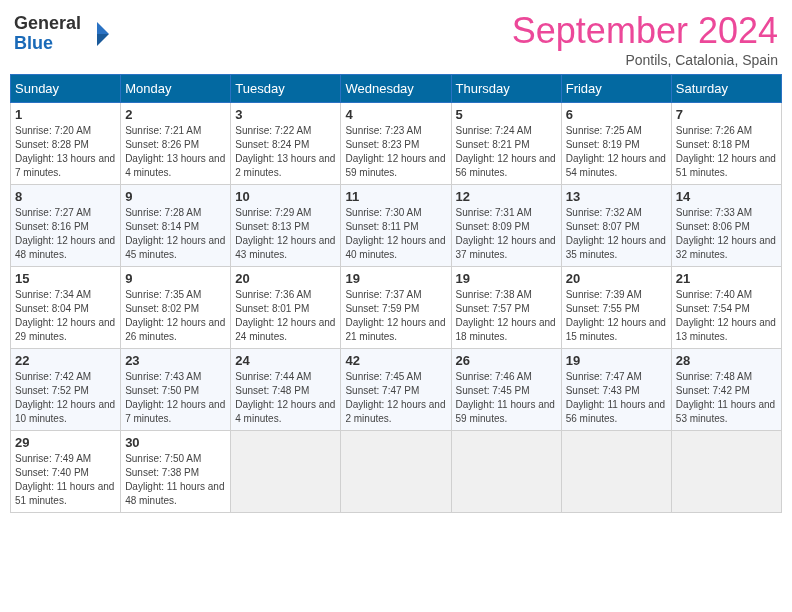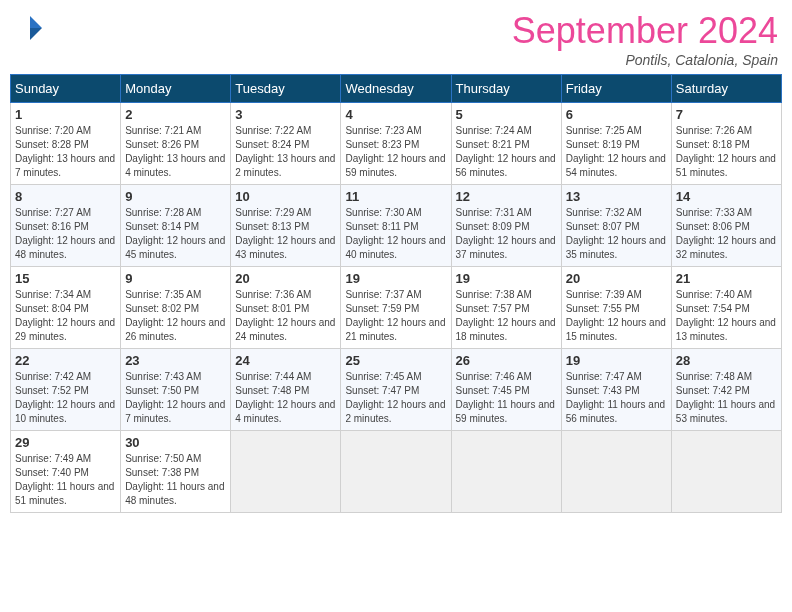--- a/index.html
+++ b/index.html
@@ -46,29 +46,28 @@
       text-align: right;
     }
     .month-title {
       font-size: 36px;
       font-weight: normal;
       color: #ec4899;
     }
     .location {
       font-size: 14px;
       color: #555;
-      font-style: italic;
     }
     .calendar {
       width: 100%;
       border-collapse: collapse;
       font-size: 11px;
     }
     .calendar th {
-      background: #0c4a6e;
+      background: #0369a1;
       color: #fff;
       padding: 6px 4px;
       text-align: left;
       font-size: 13px;
       font-weight: normal;
       border: 1px solid #2a72c3;
     }
     .calendar td {
       border: 1px solid #d0d0d0;
       vertical-align: top;
@@ -96,20 +95,24 @@
     }
     .empty-cell {
       background: #f0f0f0 !important;
     }
   </style>
 </head>
 <body>
 
 <div class="header">
   <div class="logo">
+    <div class="logo-text">
+      <span class="logo-general">General</span>
+      <span class="logo-blue">Blue</span>
+    </div>
     <svg class="logo-icon" viewBox="0 0 28 28">
       <polygon points="14,2 26,14 14,14" fill="#2a72c3"></polygon>
       <polygon points="14,14 26,14 14,26" fill="#1a5a9a"></polygon>
     </svg>
   </div>
   <div class="title-block">
     <div class="month-title">September 2024</div>
     <div class="location">Pontils, Catalonia, Spain</div>
   </div>
 </div>
@@ -151,21 +154,21 @@
         <td><span class="day-number">20</span><span class="day-info">Sunrise: 7:36 AM<br>Sunset: 8:01 PM<br>Daylight: 12 hours and 24 minutes.</span></td>
         <td><span class="day-number">19</span><span class="day-info">Sunrise: 7:37 AM<br>Sunset: 7:59 PM<br>Daylight: 12 hours and 21 minutes.</span></td>
         <td><span class="day-number">19</span><span class="day-info">Sunrise: 7:38 AM<br>Sunset: 7:57 PM<br>Daylight: 12 hours and 18 minutes.</span></td>
         <td><span class="day-number">20</span><span class="day-info">Sunrise: 7:39 AM<br>Sunset: 7:55 PM<br>Daylight: 12 hours and 15 minutes.</span></td>
         <td><span class="day-number">21</span><span class="day-info">Sunrise: 7:40 AM<br>Sunset: 7:54 PM<br>Daylight: 12 hours and 13 minutes.</span></td>
       </tr>
       <tr>
         <td><span class="day-number">22</span><span class="day-info">Sunrise: 7:42 AM<br>Sunset: 7:52 PM<br>Daylight: 12 hours and 10 minutes.</span></td>
         <td><span class="day-number">23</span><span class="day-info">Sunrise: 7:43 AM<br>Sunset: 7:50 PM<br>Daylight: 12 hours and 7 minutes.</span></td>
         <td><span class="day-number">24</span><span class="day-info">Sunrise: 7:44 AM<br>Sunset: 7:48 PM<br>Daylight: 12 hours and 4 minutes.</span></td>
-        <td><span class="day-number">25</span><span class="day-info">Sunrise: 7:45 AM<br>Sunset: 7:47 PM<br>Daylight: 12 hours and 2 minutes.</span></td>
+        <td><span class="day-number">42</span><span class="day-info">Sunrise: 7:45 AM<br>Sunset: 7:47 PM<br>Daylight: 12 hours and 2 minutes.</span></td>
         <td><span class="day-number">26</span><span class="day-info">Sunrise: 7:46 AM<br>Sunset: 7:45 PM<br>Daylight: 11 hours and 59 minutes.</span></td>
         <td><span class="day-number">19</span><span class="day-info">Sunrise: 7:47 AM<br>Sunset: 7:43 PM<br>Daylight: 11 hours and 56 minutes.</span></td>
         <td><span class="day-number">28</span><span class="day-info">Sunrise: 7:48 AM<br>Sunset: 7:42 PM<br>Daylight: 11 hours and 53 minutes.</span></td>
       </tr>
       <tr>
         <td><span class="day-number">29</span><span class="day-info">Sunrise: 7:49 AM<br>Sunset: 7:40 PM<br>Daylight: 11 hours and 51 minutes.</span></td>
         <td><span class="day-number">30</span><span class="day-info">Sunrise: 7:50 AM<br>Sunset: 7:38 PM<br>Daylight: 11 hours and 48 minutes.</span></td>
         <td class="empty-cell"></td>
         <td class="empty-cell"></td>
         <td class="empty-cell"></td>

